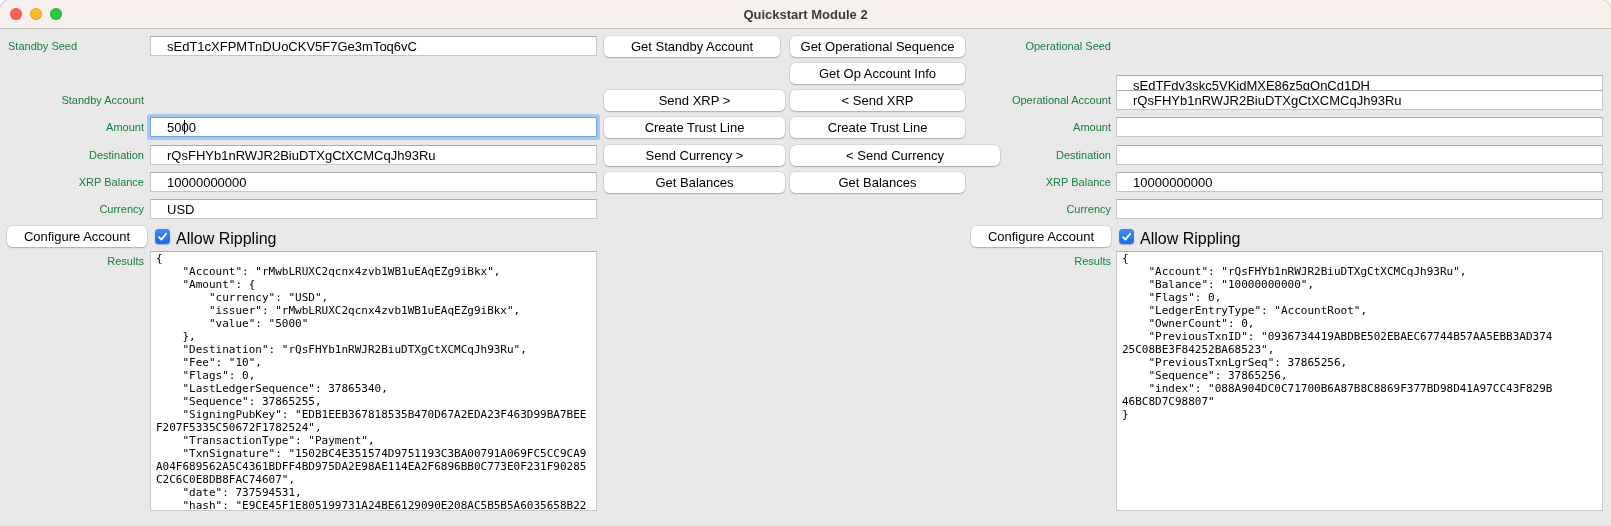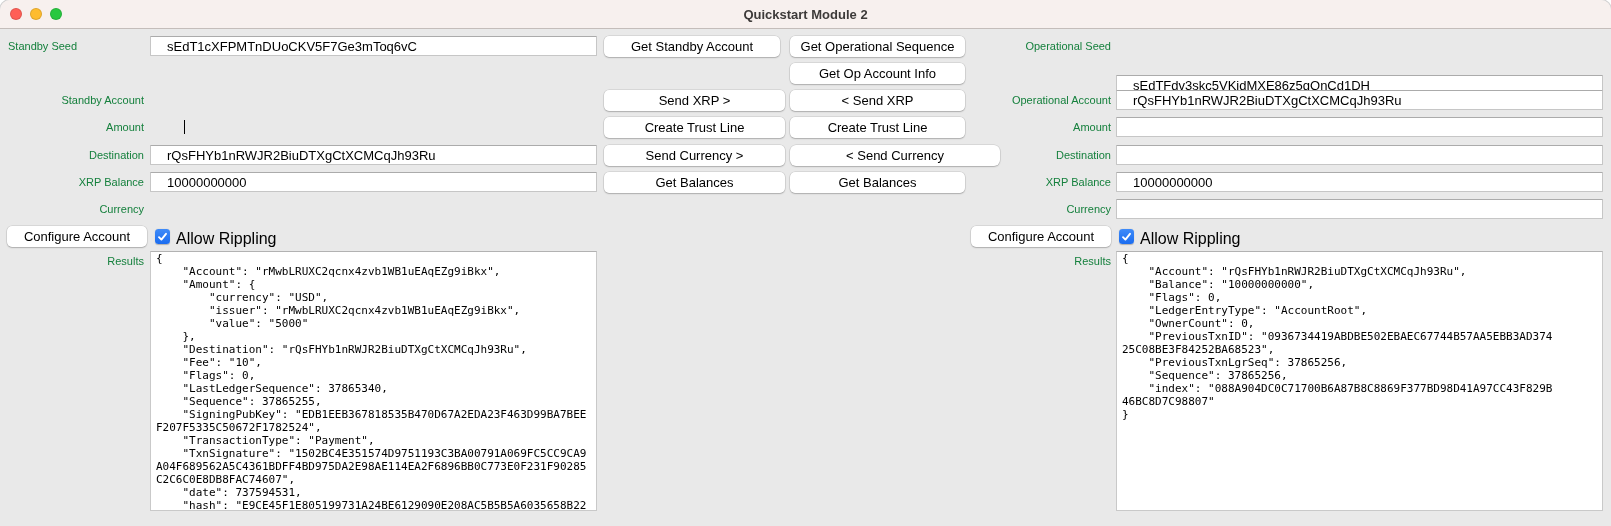--- a/index.html
+++ b/index.html
@@ -71,23 +71,25 @@
 
   <div class="label" style="left:8px; top:39px;">Standby Seed</div>
   <div class="label r" style="left:0; top:93px; width:144px;">Standby Account</div>
   <div class="label r" style="left:0; top:120px; width:144px;">Amount</div>
   <div class="label r" style="left:0; top:148px; width:144px;">Destination</div>
   <div class="label r" style="left:0; top:175px; width:144px;">XRP Balance</div>
   <div class="label r" style="left:0; top:202px; width:144px;">Currency</div>
   <div class="label r" style="left:0; top:254px; width:144px;">Results</div>
 
   <input class="entry" style="left: 150px; top: 36px; width: 447px;" value="sEdT1cXFPMTnDUoCKV5F7Ge3mToq6vC">
+  <input class="entry focused" style="left: 150px; top: 117px; width: 447px;" value="5000">
   <div class="caret" style="left:184px; top:120px;"></div>
   <input class="entry" style="left: 150px; top: 145px; width: 447px;" value="rQsFHYb1nRWJR2BiuDTXgCtXCMCqJh93Ru">
   <input class="entry" style="left: 150px; top: 172px; width: 447px;" value="10000000000">
+  <input class="entry" style="left: 150px; top: 199px; width: 447px;" value="USD">
 
   <button class="btn" style="left:604px; top:36px; width:176px;">Get Standby Account</button>
   <button class="btn" style="left:604px; top:90px; width:181px;">Send XRP &gt;</button>
   <button class="btn" style="left:604px; top:117px; width:181px;">Create Trust Line</button>
   <button class="btn" style="left:604px; top:145px; width:181px;">Send Currency &gt;</button>
   <button class="btn" style="left:604px; top:172px; width:181px;">Get Balances</button>
 
   <button class="btn" style="left:790px; top:36px; width:175px;">Get Operational Sequence</button>
   <button class="btn" style="left:790px; top:90px; width:175px;">&lt; Send XRP</button>
   <button class="btn" style="left:790px; top:63px; width:175px;">Get Op Account Info</button>

